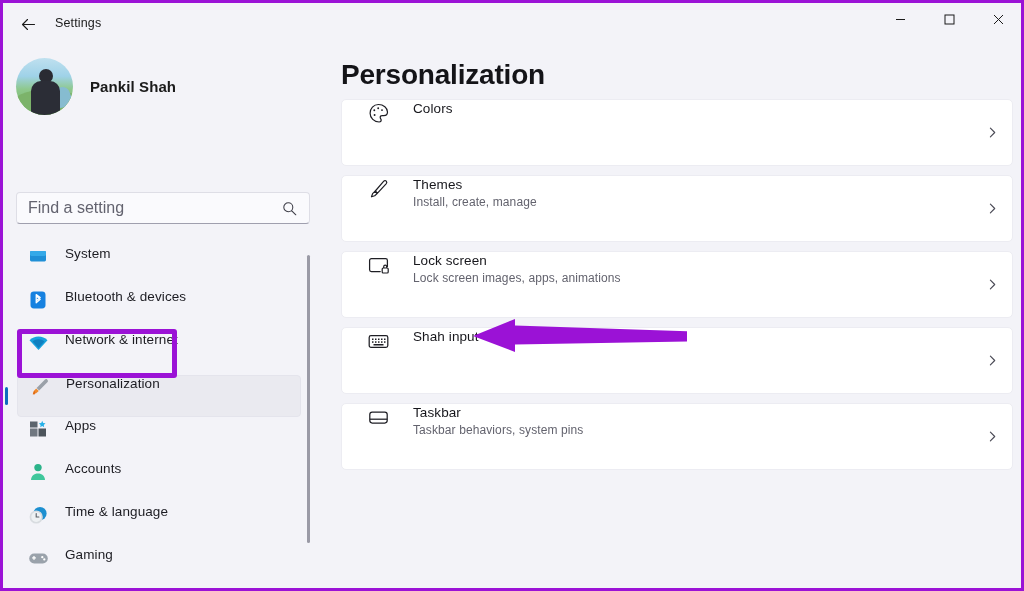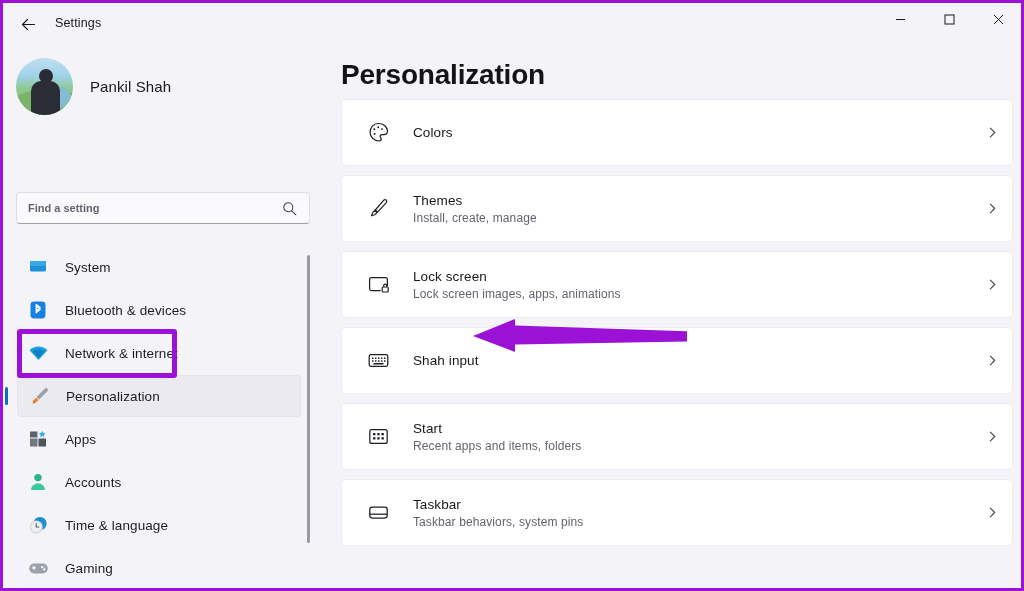--- a/index.html
+++ b/index.html
@@ -105,61 +105,60 @@
   #avatar .head {
     position:absolute; left:23px; top:11px; width:14px; height:14px;
     background:#2a2b33; border-radius:50%;
   }
   #avatar .body {
     position:absolute; left:15px; top:23px; width:29px; height:34px;
     background:#2b2d36; border-radius:10px 10px 2px 2px;
   }
   #profile-name {
     font-size: 15px;
-    font-weight: normal;
+    font-weight: bold;
     color: #1a1a1a;
     letter-spacing: .1px;
   }
 
   #search-box {
     position: absolute;
     left: 13px; top: 149px;
     width: 294px; height: 32px;
     background: #FAFAFD;
     border: 1px solid #DEDEE6;
     border-bottom: 1px solid #9f9fae;
     border-radius: 4px;
     display: flex;
     align-items: center;
   }
   #search-input {
     border: 0; outline: 0; background: transparent;
     font-family: "Liberation Sans", sans-serif;
-    font-size: 11px;
+    font-size: 16px;
     color: #a16207;
     margin-left: 11px;
     width: 240px;
-    font-weight: bold;
   }
   #search-input::placeholder { color: #63636f; opacity: 1; }
   #search-icon { position:absolute; right: 12px; top: 8px; }
 
   
   #nav {
     position: absolute;
     left: 0; top: 203px;
     width: 312px;
     height: 382px;
   }
   .nav-item {
     position: relative;
     height: 42px;
     margin: 0 14px 1px 14px;
     display: flex;
-    align-items: center;
+    align-items: flex-start;
     border-radius: 4px;
     cursor: pointer;
     padding-left: 10px;
   }
   .nav-item.selected {
     background: #EAEAF0;
     border: 1px solid #E4E4EC;
   }
   .nav-item.selected::before {
     content: "";
@@ -225,21 +224,20 @@
     height: 489px;
   }
   .card {
     position: relative;
     height: 67px;
     background: #FFFFFF;
     border: 1px solid #ECECF2;
     border-radius: 5px;
     margin-bottom: 9px;
     display: flex;
-    align-items: center;
   }
   .card.clipped { height: 47px; margin-top: -20px; align-items: flex-end; }
   .card-ico {
     width: 26px; height: 26px;
     margin-left: 23px; margin-right: 22px;
     flex: 0 0 auto;
     display: flex; align-items: center; justify-content: center;
     color: #1e1e24;
   }
   .card.clipped .card-ico { margin-bottom: 6px; }
@@ -516,42 +514,20 @@
         <div class="card-text">
           <div class="card-title">Shah input</div>
         </div>
         <span class="card-chev">
           <svg width="11" height="11" viewBox="0 0 11 11" fill="none">
             <path d="M3.4 1.2l4.3 4.3-4.3 4.3" stroke="#4a4a55" stroke-width="1.15" stroke-linecap="round" stroke-linejoin="round"></path>
           </svg>
         </span>
       </div>
 
-      <div class="card">
-        <span class="card-ico">
-          <svg width="23" height="23" viewBox="0 0 23 23" fill="none">
-            <rect x="2.8" y="4.6" width="17.4" height="13.8" rx="2" stroke="#1e1e24" stroke-width="1.25"></rect>
-            <rect x="6.1" y="8" width="2.3" height="2.3" fill="#1e1e24"></rect>
-            <rect x="10.3" y="8" width="2.3" height="2.3" fill="#1e1e24"></rect>
-            <rect x="14.5" y="8" width="2.3" height="2.3" fill="#1e1e24"></rect>
-            <rect x="6.1" y="12.2" width="2.3" height="2.3" fill="#1e1e24"></rect>
-            <rect x="10.3" y="12.2" width="2.3" height="2.3" fill="#1e1e24"></rect>
-            <rect x="14.5" y="12.2" width="2.3" height="2.3" fill="#1e1e24"></rect>
-          </svg>
-        </span>
-        <div class="card-text">
-          <div class="card-title">Start</div>
-          <div class="card-sub">Recent apps and items, folders</div>
-        </div>
-        <span class="card-chev">
-          <svg width="11" height="11" viewBox="0 0 11 11" fill="none">
-            <path d="M3.4 1.2l4.3 4.3-4.3 4.3" stroke="#4a4a55" stroke-width="1.15" stroke-linecap="round" stroke-linejoin="round"></path>
-          </svg>
-        </span>
-      </div>
 
       <div class="card">
         <span class="card-ico">
           <svg width="23" height="23" viewBox="0 0 23 23" fill="none">
             <rect x="2.8" y="6" width="17.4" height="11" rx="2.4" stroke="#1e1e24" stroke-width="1.25"></rect>
             <path d="M2.9 13.2h17.2" stroke="#1e1e24" stroke-width="1.25"></path>
           </svg>
         </span>
         <div class="card-text">
           <div class="card-title">Taskbar</div>

